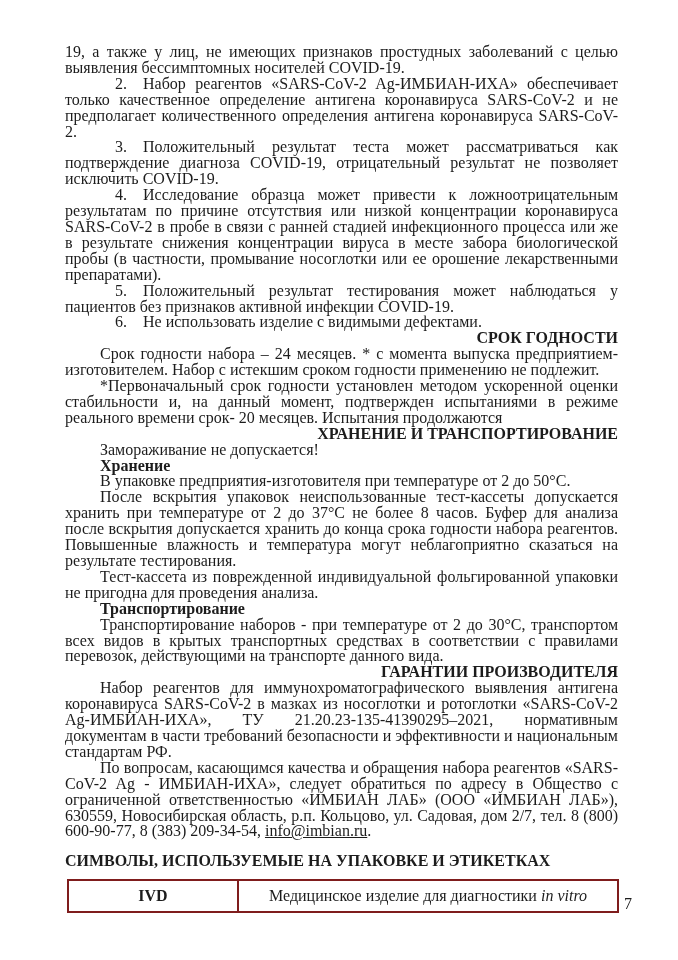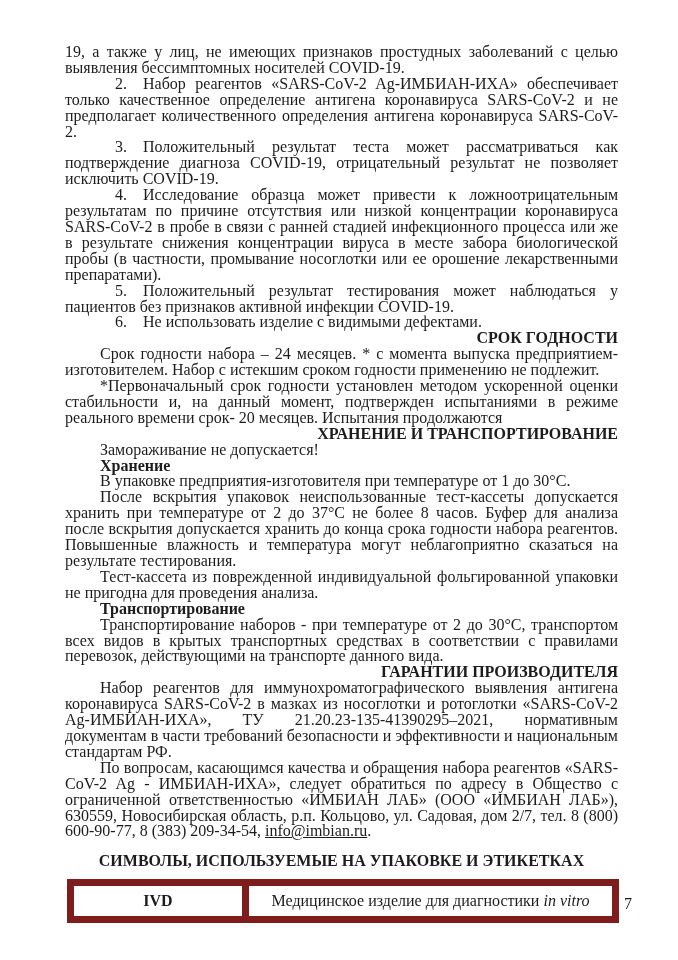--- a/index.html
+++ b/index.html
@@ -44,33 +44,33 @@
     font-weight: bold;
     text-indent: 35px;
     margin: 0;
   }
   .email {
     color: inherit;
     text-decoration: underline;
     cursor: pointer;
   }
   .symbols-title {
-    text-align: center;
+    text-align: left;
     font-weight: bold;
     margin-top: 14px;
     margin-bottom: 10px;
   }
   table.symbols {
     border-collapse: collapse;
     width: 552px;
     margin-left: 2px;
     table-layout: fixed;
   }
   table.symbols td {
-    border: 7px solid #7f1d1d;
+    border: 2px solid #7f1d1d;
     height: 30px;
     text-align: center;
     vertical-align: middle;
     padding: 0 4px;
   }
   td.sym-cell {
     width: 160px;
     font-weight: bold;
   }
   .it { font-style: italic; }
@@ -92,21 +92,21 @@
         <div class="li"><span class="num">3.</span>Положительный результат теста может рассматриваться как подтверждение диагноза COVID-19, отрицательный результат не позволяет исключить COVID-19.</div>
         <div class="li"><span class="num">4.</span>Исследование образца может привести к ложноотрицательным результатам по причине отсутствия или низкой концентрации коронавируса SARS-CoV-2 в пробе в связи с ранней стадией инфекционного процесса или же в результате снижения концентрации вируса в месте забора биологической пробы (в частности, промывание носоглотки или ее орошение лекарственными препаратами).</div>
         <div class="li"><span class="num">5.</span>Положительный результат тестирования может наблюдаться у пациентов без признаков активной инфекции COVID-19.</div>
         <div class="li"><span class="num">6.</span>Не использовать изделие с видимыми дефектами.</div>
         <div class="h">СРОК ГОДНОСТИ</div>
         <div class="p ind">Срок годности набора – 24 месяцев. * с момента выпуска предприятием-изготовителем. Набор с истекшим сроком годности применению не подлежит.</div>
         <div class="p ind">*Первоначальный срок годности установлен методом ускоренной оценки стабильности и, на данный момент, подтвержден испытаниями в режиме реального времени срок- 20 месяцев. Испытания продолжаются</div>
         <div class="h">ХРАНЕНИЕ И ТРАНСПОРТИРОВАНИЕ</div>
         <div class="p ind">Замораживание не допускается!</div>
         <div class="sub">Хранение</div>
-        <div class="p ind">В упаковке предприятия-изготовителя при температуре от 1 до 30°С.</div>
+        <div class="p ind">В упаковке предприятия-изготовителя при температуре от 2 до 50°С.</div>
         <div class="p ind">После вскрытия упаковок неиспользованные тест-кассеты допускается хранить при температуре от 2 до 37°С не более 8 часов. Буфер для анализа после вскрытия допускается хранить до конца срока годности набора реагентов. Повышенные влажность и температура могут неблагоприятно сказаться на результате тестирования.</div>
         <div class="p ind">Тест-кассета из поврежденной индивидуальной фольгированной упаковки не пригодна для проведения анализа.</div>
         <div class="sub">Транспортирование</div>
         <div class="p ind">Транспортирование наборов - при температуре от 2 до 30°С, транспортом всех видов в крытых транспортных средствах в соответствии с правилами перевозок, действующими на транспорте данного вида.</div>
         <div class="h">ГАРАНТИИ ПРОИЗВОДИТЕЛЯ</div>
         <div class="p ind">Набор реагентов для иммунохроматографического выявления антигена коронавируса SARS-CoV-2 в мазках из носоглотки и ротоглотки «SARS-CoV-2 Ag-ИМБИАН-ИХА», ТУ 21.20.23-135-41390295–2021, нормативным документам в части требований безопасности и эффективности и национальным стандартам РФ.</div>
         <div class="p ind">По вопросам, касающимся качества и обращения набора реагентов «SARS-CoV-2 Ag - ИМБИАН-ИХА», следует обратиться по адресу в Общество с ограниченной ответственностью «ИМБИАН ЛАБ» (ООО «ИМБИАН ЛАБ»), 630559, Новосибирская область, р.п. Кольцово, ул. Садовая, дом 2/7, тел. 8 (800) 600-90-77, 8 (383) 209-34-54, <a class="email" href="#">info@imbian.ru</a>.</div>
       </div>
 
     <div class="symbols-title">СИМВОЛЫ, ИСПОЛЬЗУЕМЫЕ НА УПАКОВКЕ И ЭТИКЕТКАХ</div>

